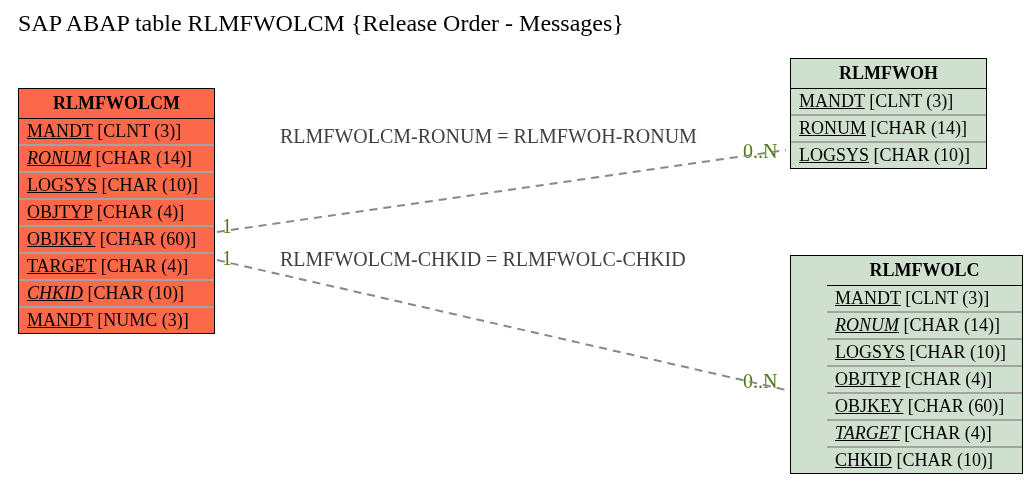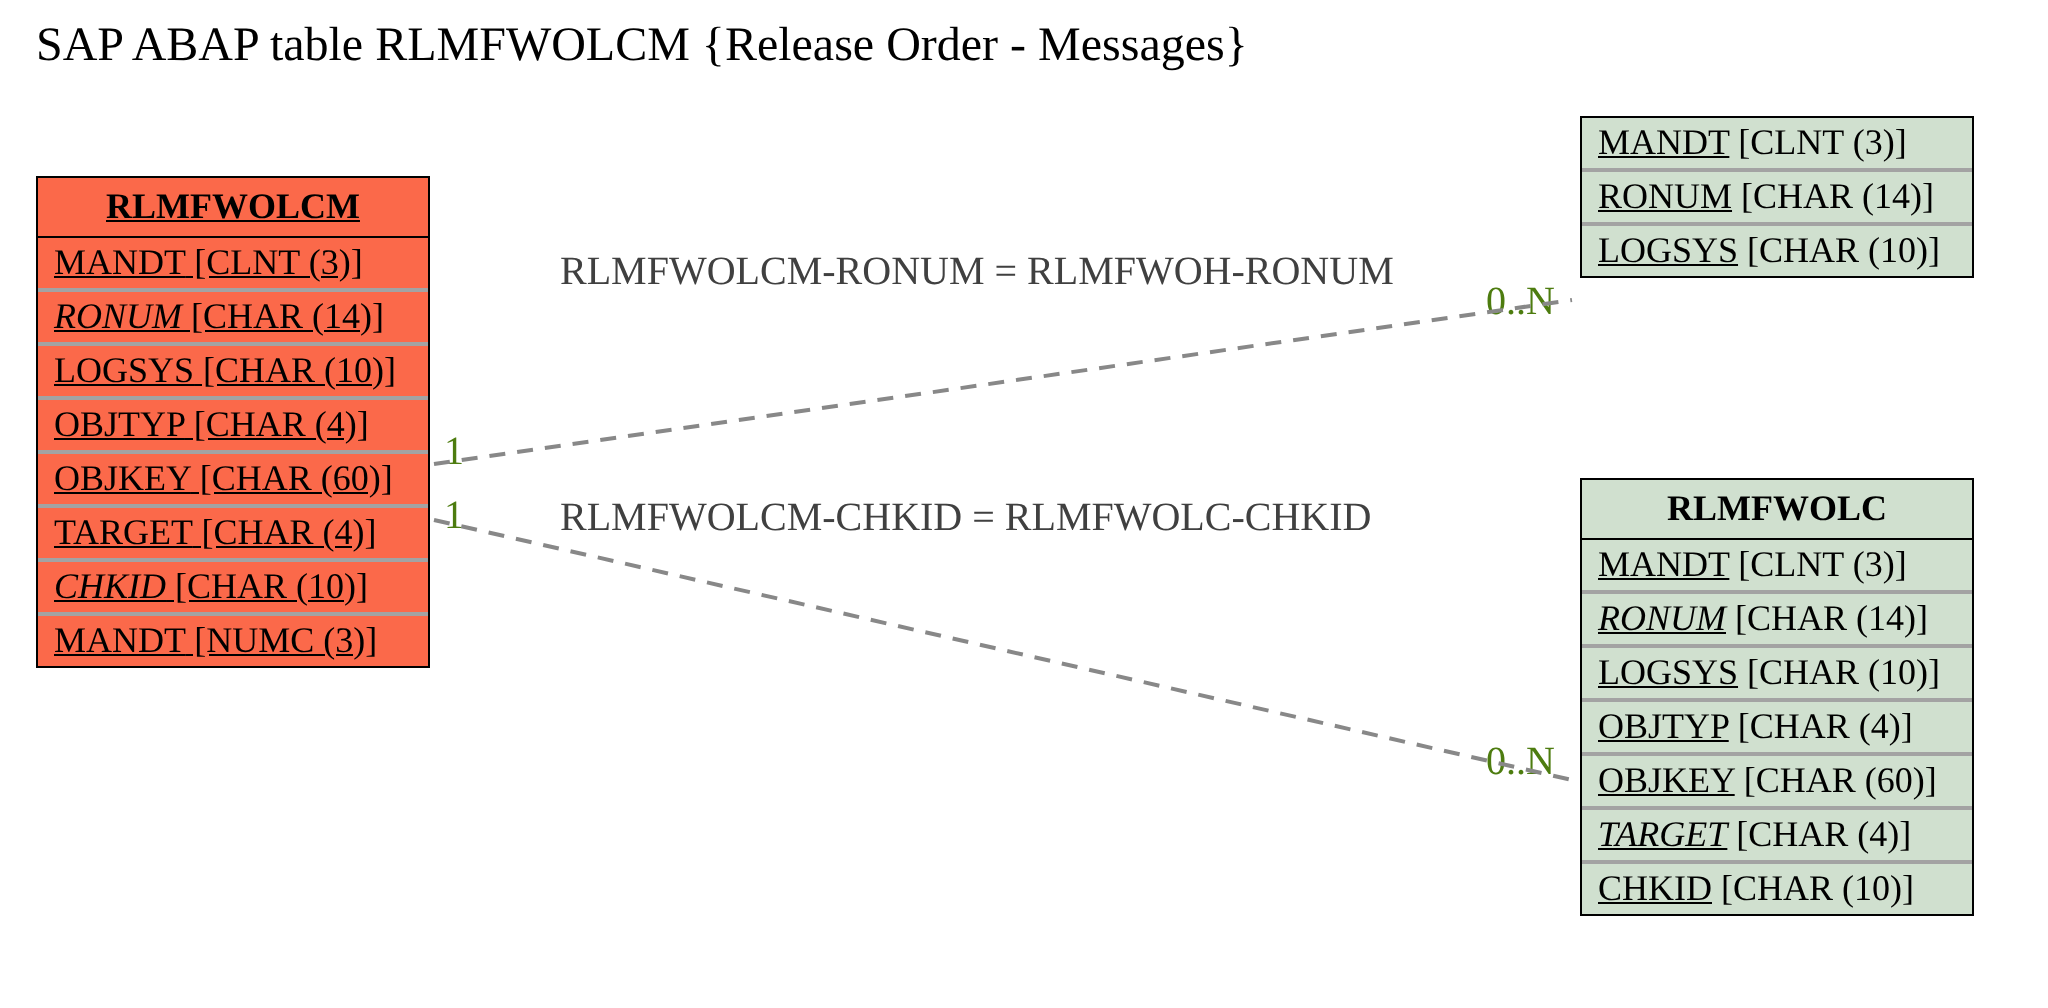--- a/index.html
+++ b/index.html
@@ -57,39 +57,40 @@
     left: 0; top: 0;
     width: 1024px; height: 504px;
     pointer-events: none;
   }
 </style>
 </head>
 <body>
 
 <div class="title">SAP ABAP table RLMFWOLCM {Release Order - Messages}</div>
 
-<div id="ent-left" class="entity orange" style="left:18px; top:88px; width:195px;text-decoration:underline;">
+<div id="ent-left" class="entity orange" style="left:18px; top:88px; width:195px;">
   <div class="hdr">RLMFWOLCM</div>
 <div class="row"><span class="u">MANDT</span><span> [CLNT (3)]</span></div>
     <div class="row"><span class="u i">RONUM</span><span> [CHAR (14)]</span></div>
     <div class="row"><span class="u">LOGSYS</span><span> [CHAR (10)]</span></div>
     <div class="row"><span class="u">OBJTYP</span><span> [CHAR (4)]</span></div>
     <div class="row"><span class="u">OBJKEY</span><span> [CHAR (60)]</span></div>
     <div class="row"><span class="u">TARGET</span><span> [CHAR (4)]</span></div>
     <div class="row"><span class="u i">CHKID</span><span> [CHAR (10)]</span></div>
     <div class="row"><span class="u">MANDT</span><span> [NUMC (3)]</span></div>
   </div>
 
 <div id="ent-tr" class="entity green" style="left:790px; top:58px; width:195px;">
+  <div class="hdr">RLMFWOH</div>
 <div class="row"><span class="u">MANDT</span><span> [CLNT (3)]</span></div>
     <div class="row"><span class="u">RONUM</span><span> [CHAR (14)]</span></div>
     <div class="row"><span class="u">LOGSYS</span><span> [CHAR (10)]</span></div>
   </div>
 
-<div id="ent-br" class="entity green" style="left:790px; top:239px; width:195px;">
+<div id="ent-br" class="entity green" style="left:790px; top:255px; width:195px;padding-left:36px;">
   <div class="hdr">RLMFWOLC</div>
 <div class="row"><span class="u">MANDT</span><span> [CLNT (3)]</span></div>
     <div class="row"><span class="u i">RONUM</span><span> [CHAR (14)]</span></div>
     <div class="row"><span class="u">LOGSYS</span><span> [CHAR (10)]</span></div>
     <div class="row"><span class="u">OBJTYP</span><span> [CHAR (4)]</span></div>
     <div class="row"><span class="u">OBJKEY</span><span> [CHAR (60)]</span></div>
     <div class="row"><span class="u i">TARGET</span><span> [CHAR (4)]</span></div>
     <div class="row"><span class="u">CHKID</span><span> [CHAR (10)]</span></div>
   </div>
 

